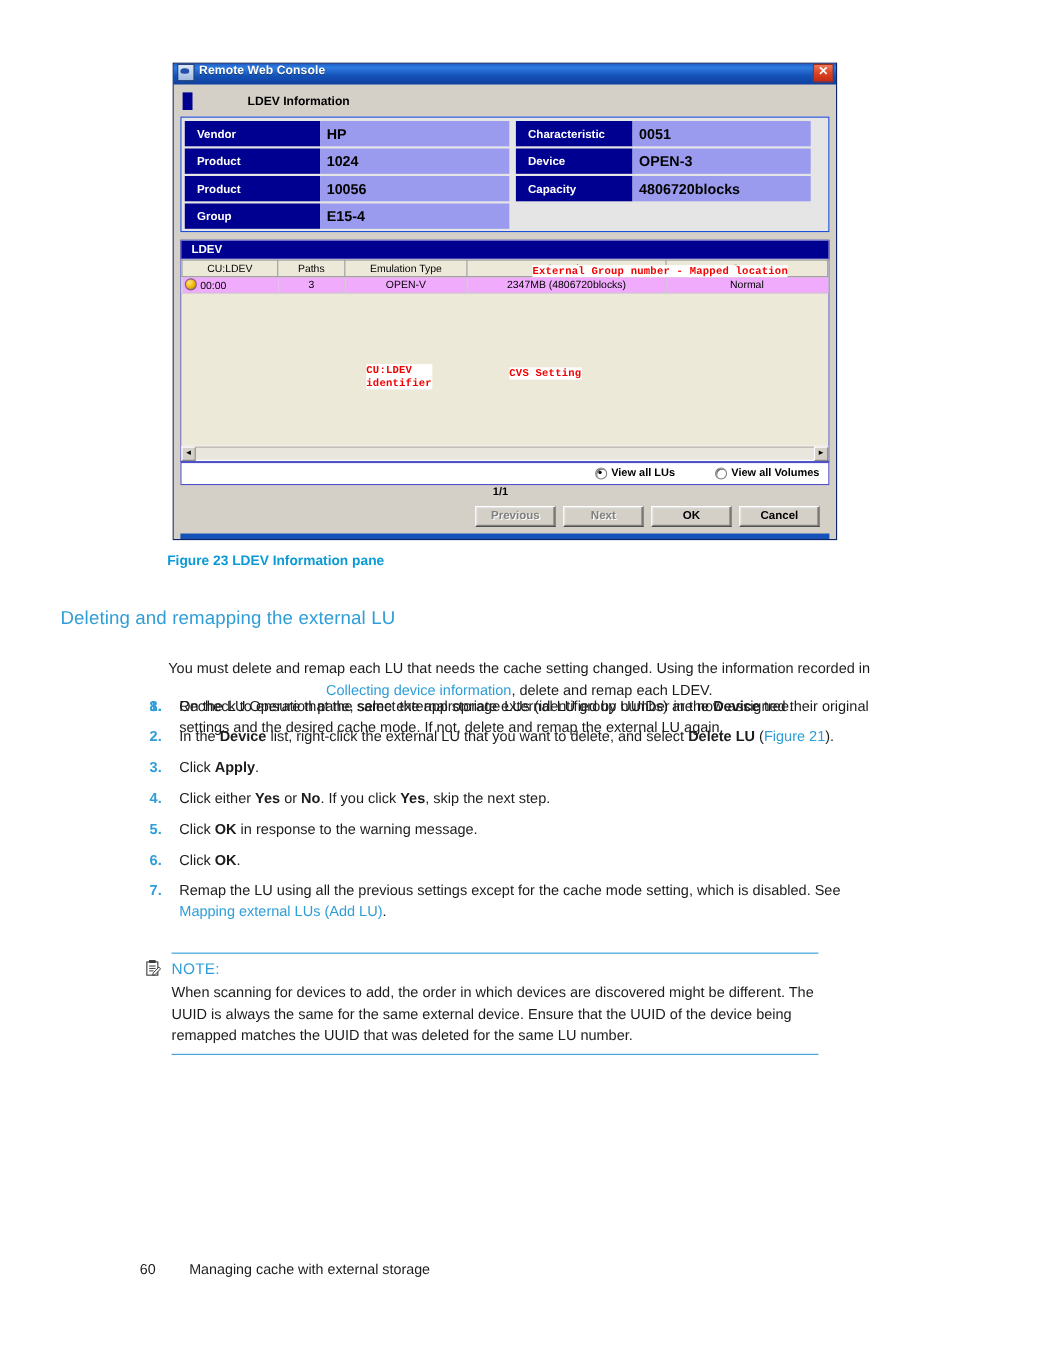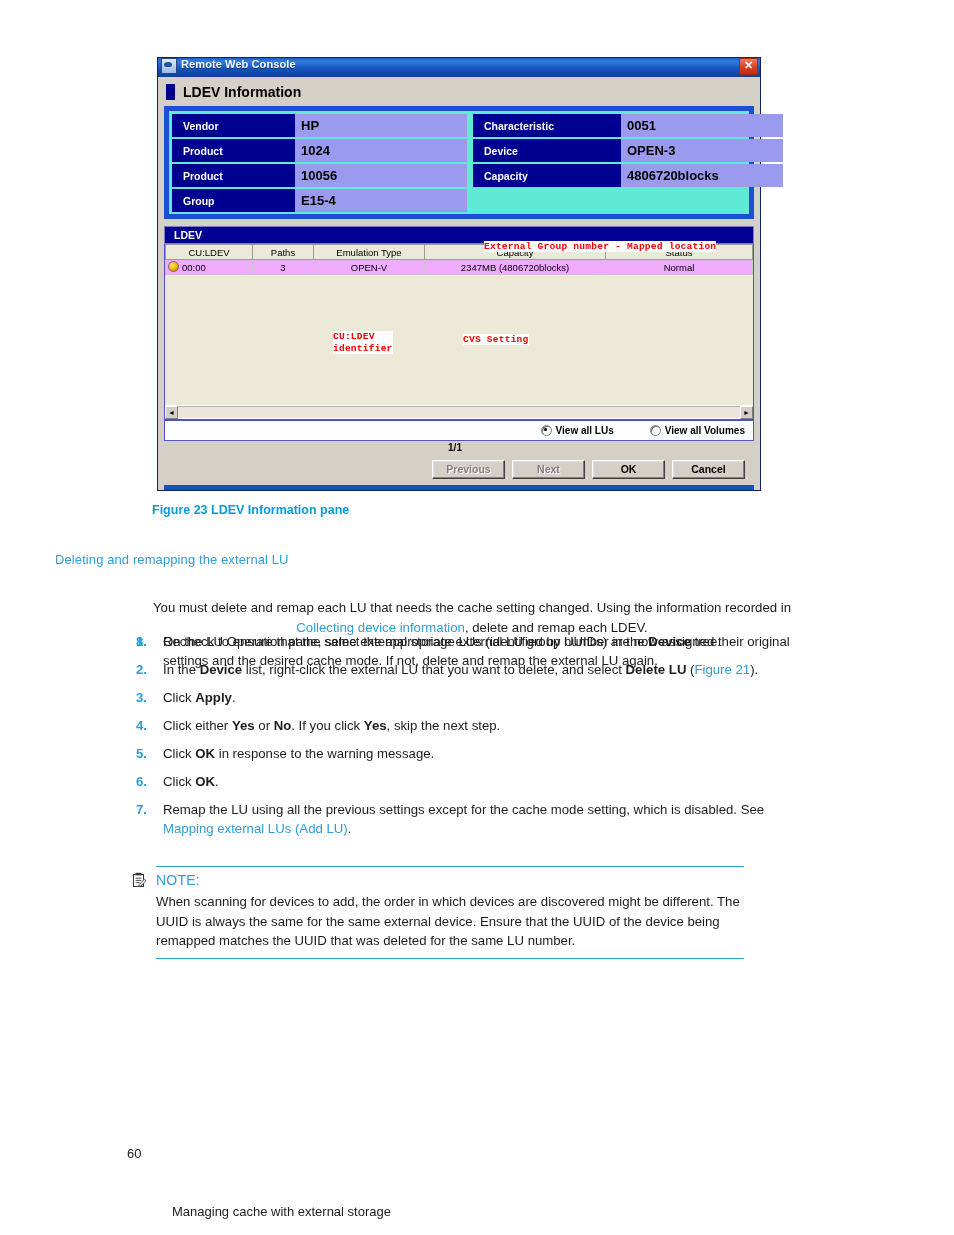--- a/index.html
+++ b/index.html
@@ -98,29 +98,30 @@
     height: 19px;
     margin: 1px 0 5px 2px;
   }
   .pane-head-marker {
     width: 9px; height: 16px;
     background: #000090;
     margin-right: 8px;
     flex: none;
   }
   .pane-head-text {
-    font-size: 14px;
+    font-size: 11px;
     font-weight: bold;
     color: #000000;
+    margin-left: 42px;
   }
 
   
   .info-block {
-    border: 5px solid #1d4ed8;
-    background: #5eead4;
+    border: 1px solid #1d4ed8;
+    background: #e5e5e5;
     padding: 3px 3px 2px 3px;
     box-sizing: border-box;
   }
   .info-row {
     display: flex;
     height: 23px;
     margin-bottom: 2px;
   }
   .info-row:last-child { margin-bottom: 0; }
   .info-label {
@@ -141,21 +142,21 @@
     font-weight: bold;
     display: flex;
     align-items: center;
     padding-left: 6px;
     box-sizing: border-box;
     flex: none;
     position: relative;
   }
   .col-l .info-label { width: 123px; }
   .col-l .info-value { width: 172px; }
-  .col-r .info-label { width: 148px; }
+  .col-r .info-label { width: 106px; }
   .col-r .info-value { width: 162px; }
   .info-gap { width: 6px; flex: none; }
 
   
   .annot {
     position: absolute;
     color: #f40000;
     background: #ffffff;
     font-family: "Liberation Mono", monospace;
     font-weight: bold;
@@ -368,21 +369,21 @@
     left: 152px;
     top: 503px;
     font-size: 12.5px;
     font-weight: bold;
     color: #0b9ad6;
   }
   .h1 {
     position: absolute;
     left: 55px;
     top: 552px;
-    font-size: 13px;
+    font-size: 17px;
     color: #2f9ed8;
     font-weight: normal;
     letter-spacing: 0.1px;
   }
   .para {
     position: absolute;
     left: 127px;
     top: 585px;
     width: 690px;
     font-size: 13.2px;
@@ -466,21 +467,21 @@
   .footer-num {
     position: absolute;
     left: 127px;
     top: 1146px;
     font-size: 13px;
     color: #1c1c1c;
   }
   .footer-text {
     position: absolute;
     left: 172px;
-    top: 1204px;
+    top: 1146px;
     font-size: 13px;
     color: #1c1c1c;
   }
 </style>
 </head>
 <body>
 
 <div class="figure-wrap">
   <div class="win">
 

